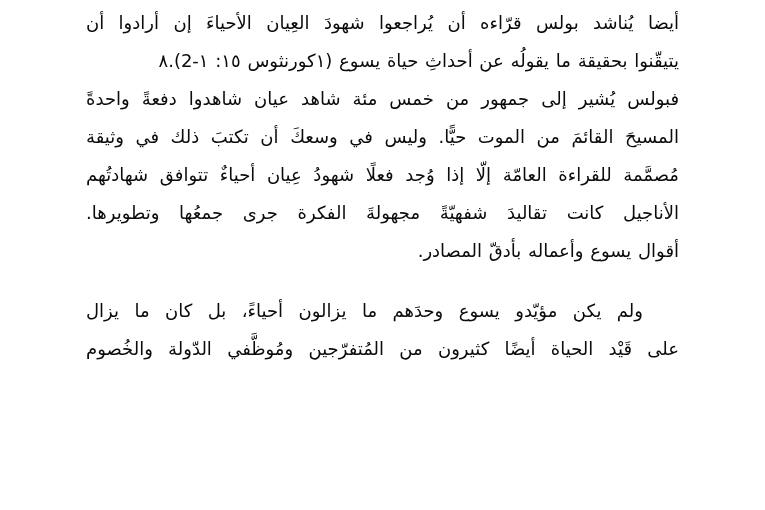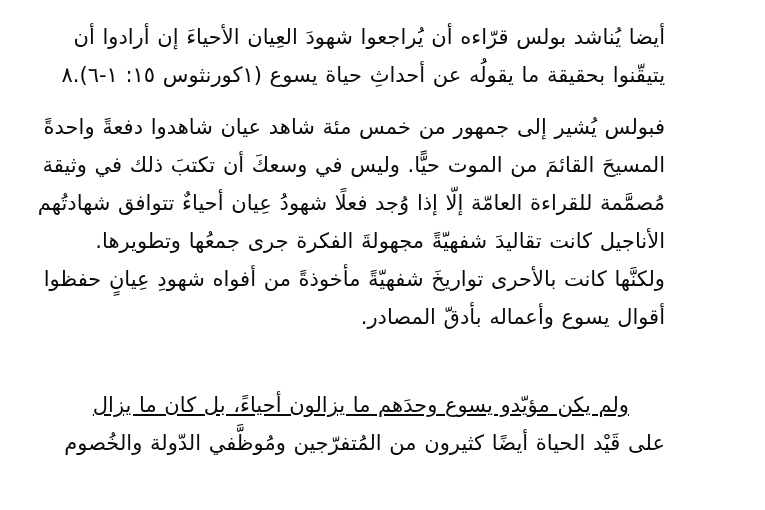--- a/index.html
+++ b/index.html
@@ -21,23 +21,23 @@
     box-sizing: border-box;
     padding: 4px 86px 0 86px;
   }
   .text-block {
     direction: rtl;
     text-align: justify;
     text-align-last: right;
     unicode-bidi: isolate;
   }
   .para {
-    margin: 14px;
+    margin: 0;
     font-family: "DejaVu Sans", sans-serif;
-    font-size: 21px;
+    font-size: 18px;
     line-height: 38px;
     color: #0b0b0b;
     direction: rtl;
     text-align: justify;
     text-align-last: right;
     letter-spacing: 0px;
     word-spacing: 1px;
   }
   .spacer {
     height: 22px;
@@ -50,44 +50,42 @@
     direction: rtl;
     text-align: justify;
     text-align-last: justify;
     white-space: nowrap;
   }
   .line.last {
     text-align-last: right;
   }
   .line.indent {
     padding-right: 36px;
-    text-decoration: underline;
   }
 </style>
 </head>
 <body>
 
 <div class="page">
 
   <div class="text-block">
 
     <p class="para">
       <span class="para-lines">
         <span class="line">أيضا يُناشد بولس قرّاءه أن يُراجعوا شهودَ العِيان الأحياءَ إن أرادوا أن</span>
-        <span class="line last">يتيقّنوا بحقيقة ما يقولُه عن أحداثِ حياة يسوع (١كورنثوس ١٥: ١-٦).٨</span>
+        <span class="line last">يتيقّنوا بحقيقة ما يقولُه عن أحداثِ حياة يسوع (١كورنثوس ١٥: ١-2).٨</span>
       </span>
     </p>
 
     <p class="para">
       <span class="para-lines">
         <span class="line">فبولس يُشير إلى جمهور من خمس مئة شاهد عيان شاهدوا دفعةً واحدةً</span>
         <span class="line">المسيحَ القائمَ من الموت حيًّا. وليس في وسعكَ أن تكتبَ ذلك في وثيقة</span>
         <span class="line">مُصمَّمة للقراءة العامّة إلّا إذا وُجد فعلًا شهودُ عِيان أحياءٌ تتوافق شهادتُهم</span>
         <span class="line">الأناجيل كانت تقاليدَ شفهيّةً مجهولةَ الفكرة جرى جمعُها وتطويرها.</span>
-        <span class="line">ولكنَّها كانت بالأحرى تواريخَ شفهيّةً مأخوذةً من أفواه شهودِ عِيانٍ حفظوا</span>
         <span class="line last">أقوال يسوع وأعماله بأدقّ المصادر.</span>
       </span>
     </p>
 
     <div class="spacer"></div>
 
     <p class="para">
       <span class="para-lines">
         <span class="line indent">ولم يكن مؤيّدو يسوع وحدَهم ما يزالون أحياءً، بل كان ما يزال</span>
         <span class="line">على قَيْد الحياة أيضًا كثيرون من المُتفرّجين ومُوظَّفي الدّولة والخُصوم</span>

